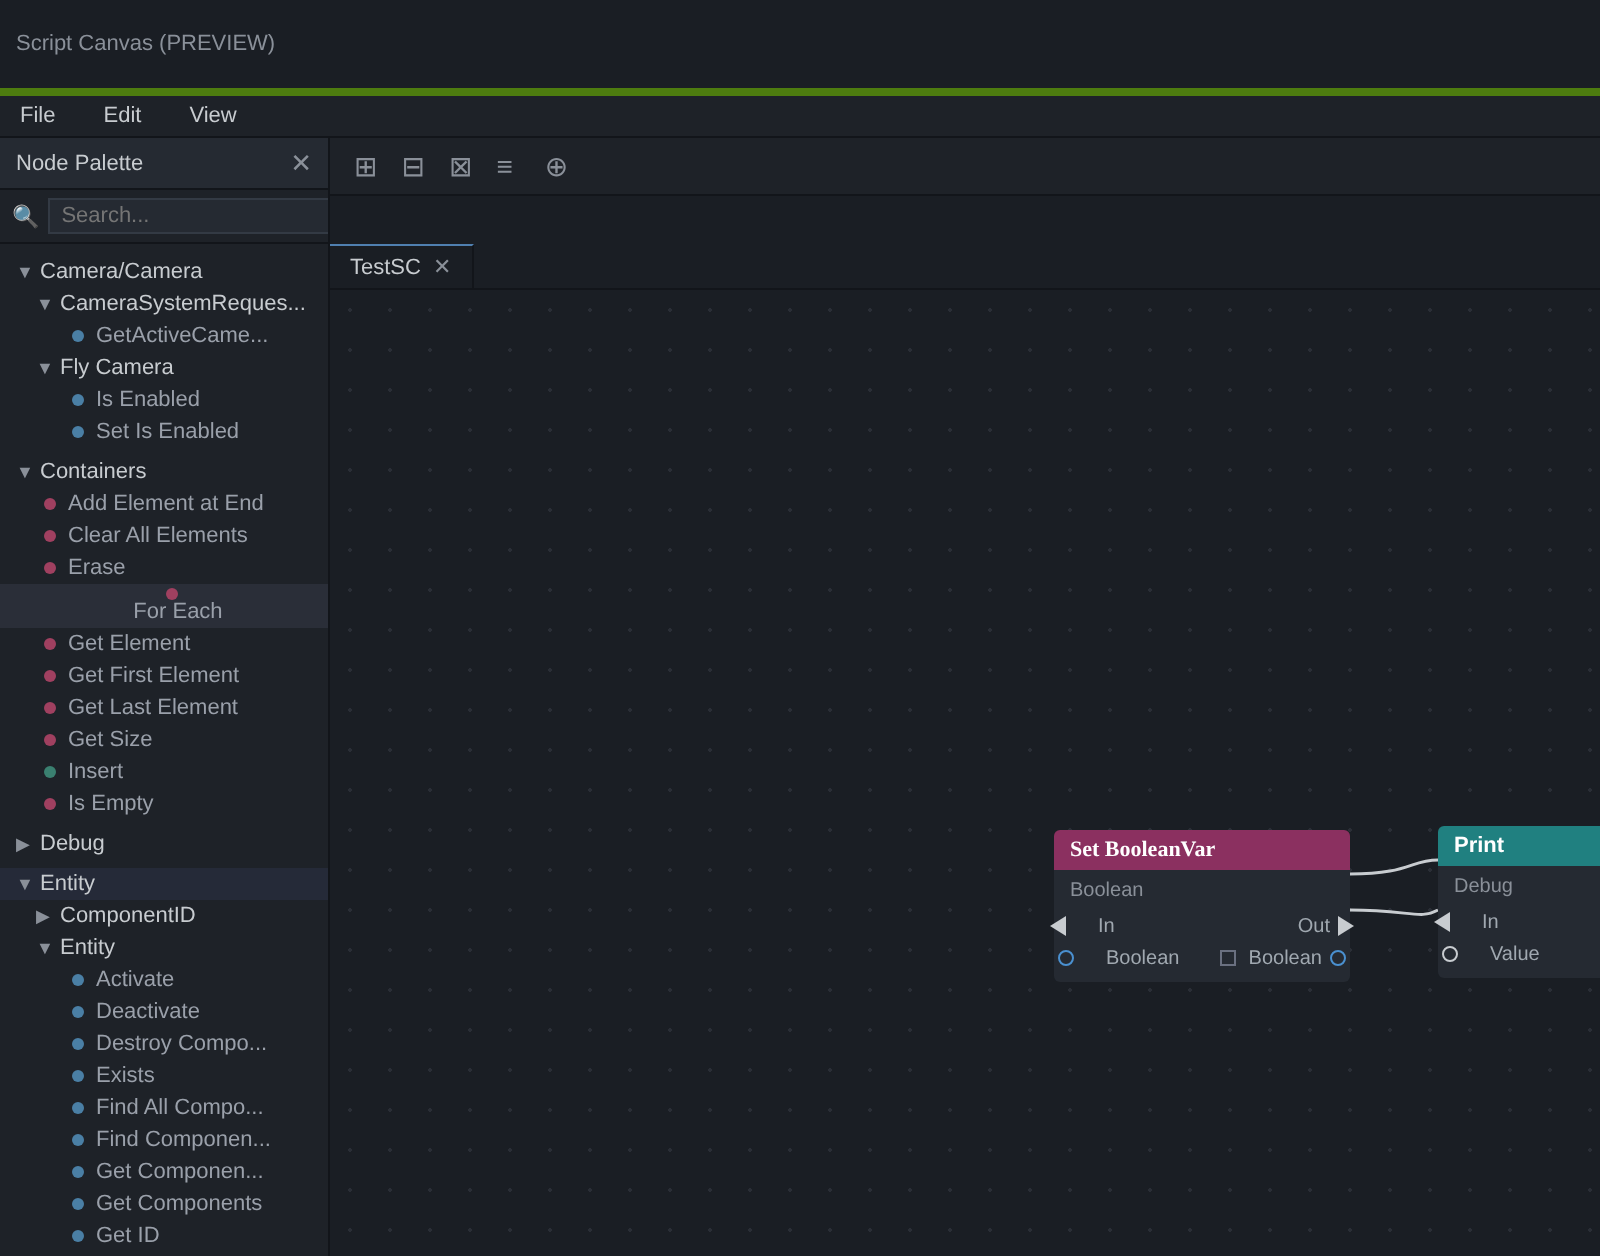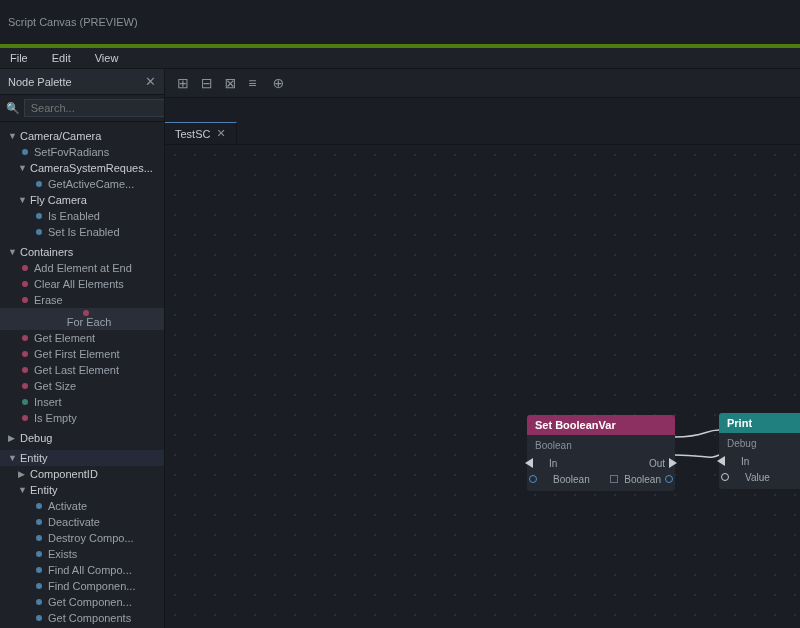--- a/index.html
+++ b/index.html
@@ -322,24 +322,20 @@
 
     </div>
 
     <div class="sidebar-tree">
 
       <div class="tree-category">
         <div class="tree-category-header">
           <span class="tree-arrow">▼</span>
           <span class="tree-category-label">Camera/Camera</span>
         </div>
-        <div class="tree-item">
-          <span class="tree-item-dot blue"></span>
-          <span>SetFovRadians</span>
-        </div>
         <div class="tree-category-header" style="padding-left:18px;">
           <span class="tree-arrow">▼</span>
           <span class="tree-category-label">CameraSystemReques...</span>
         </div>
         <div class="tree-item tree-sub-item">
           <span class="tree-item-dot blue"></span>
           <span>GetActiveCame...</span>
         </div>
         <div class="tree-category-header" style="padding-left:18px;">
           <span class="tree-arrow">▼</span>
@@ -489,21 +485,21 @@
       <svg class="connections-svg">
 
         <path d="M 510 292 C 540 292, 540 285, 554 285" stroke="#c8ccd0" stroke-width="1.5" fill="none"></path>
 
         <path d="M 510 310 C 540 310, 545 315, 554 310" stroke="#c8ccd0" stroke-width="1.5" fill="none"></path>
 
         <path d="M 664 285 C 680 285, 680 450, 692 450" stroke="#e8ecf0" stroke-width="1.5" fill="none"></path>
       </svg>
 
       <div class="node-card node-set-booleanvar">
-        <div class="node-header" style="background:#8B3060;">
+        <div class="node-header" style="background:#8B3060;font-family:Liberation Serif, serif;">
           <span>Set BooleanVar</span>
         </div>
         <div class="node-body">
           <div class="node-subtitle">Boolean</div>
           <div class="node-row">
             <div class="node-port-left">
               <div style="width:0;height:0;border-top:5px solid transparent;border-bottom:5px solid transparent;border-right:8px solid #c8ccd0;margin-left:-4px;"></div>
               <span class="port-label">In</span>
             </div>
             <div class="node-port-right">

